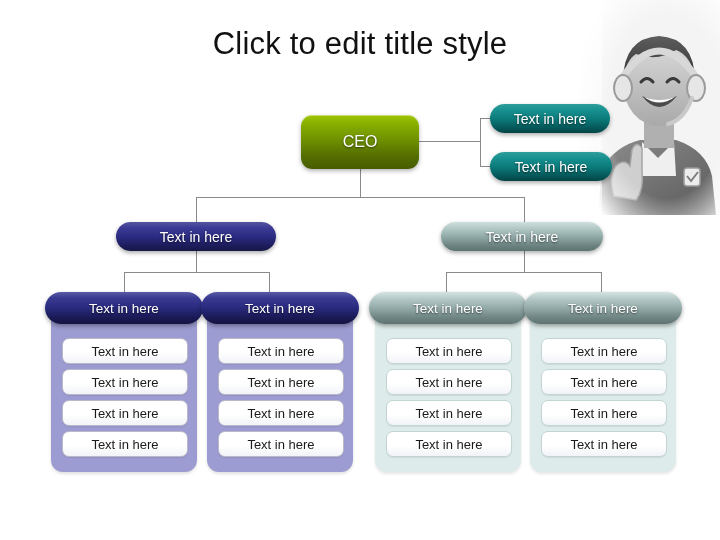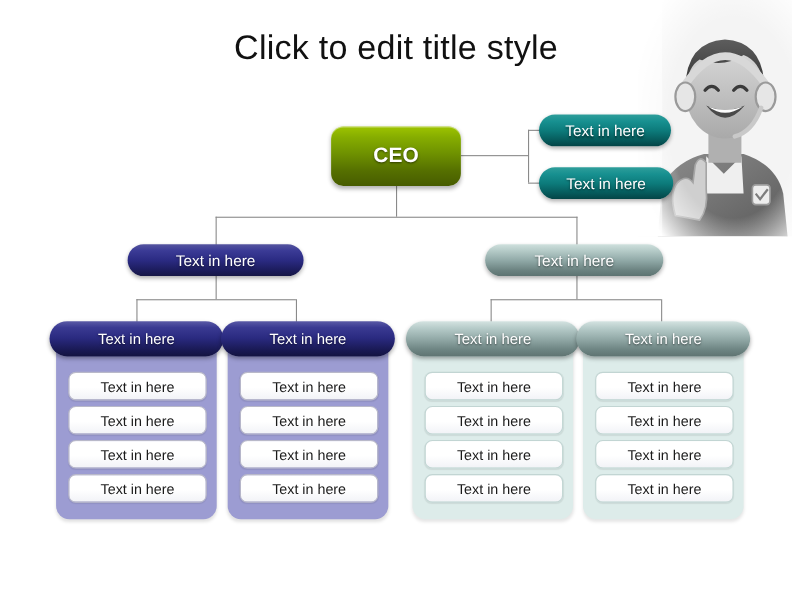--- a/index.html
+++ b/index.html
@@ -37,23 +37,22 @@
 
   
   .ceo{
     position:absolute;left:301px;top:115px;width:118px;height:54px;
     border-radius:11px;
     background:linear-gradient(180deg,#9ec400 0%,#86ad00 18%,#6f9200 45%,#556f00 75%,#475c00 100%);
     box-shadow:0 2px 4px rgba(0,0,0,.30), inset 0 1px 0 rgba(255,255,255,.45);
     display:flex;align-items:center;justify-content:center;
   }
   .ceo span{
-    color:#ffffff;font-size:19px;
+    color:#ffffff;font-size:16px;
     text-shadow:0 1px 2px rgba(0,0,0,.55);
-    font-weight:bold;
   }
 
   
   .pill{
     position:absolute;border-radius:999px;
     display:flex;align-items:center;justify-content:center;
     box-shadow:0 2px 4px rgba(0,0,0,.33);
   }
   .pill span{
     color:#fff;font-size:14px;white-space:nowrap;

